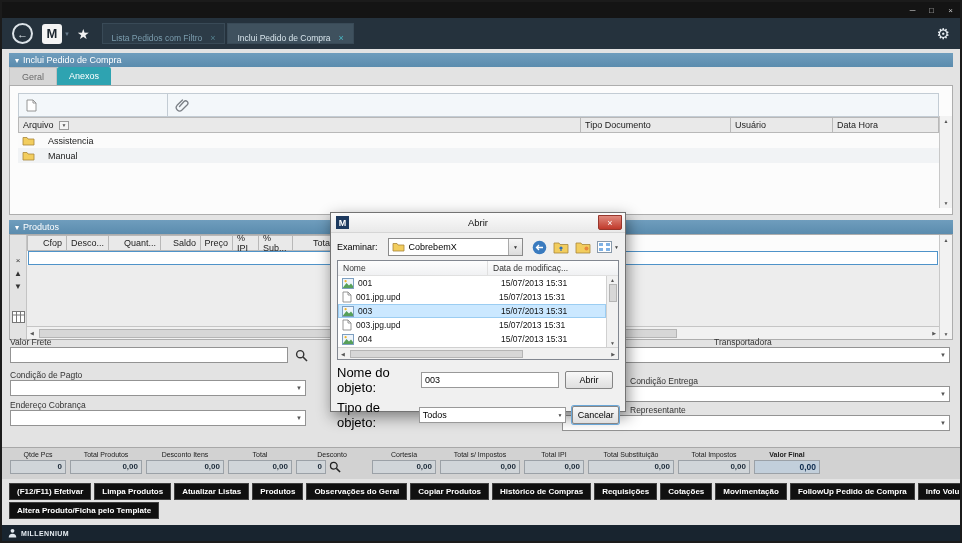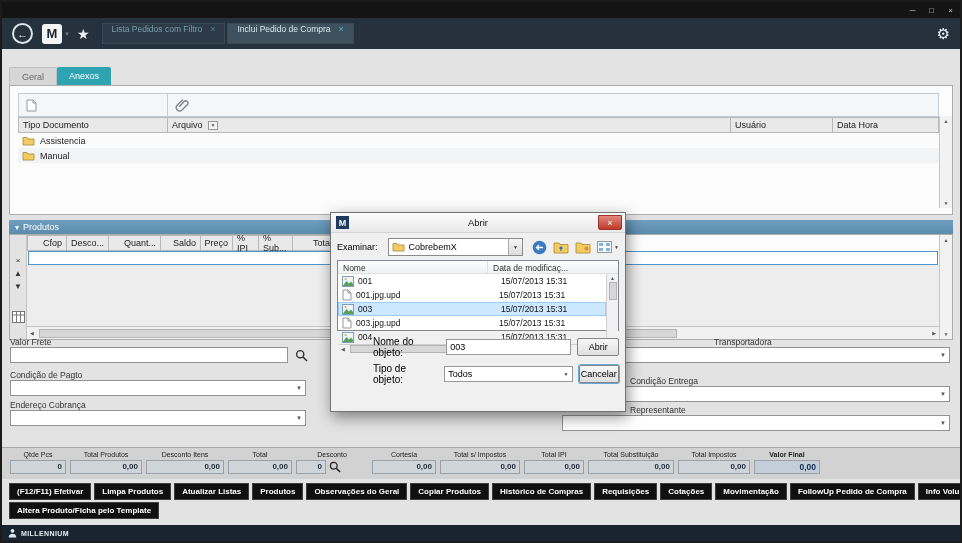--- a/index.html
+++ b/index.html
@@ -10,21 +10,21 @@
   .titlebar { position:absolute; top:0; left:0; right:0; height:16px; background:#141414; display:flex; justify-content:flex-end; align-items:center; }
   .winbtn { width:19px; height:14px; display:flex; align-items:center; justify-content:center; color:#c9c9c9; font-size:8px; }
 
   
   .toolbar { position:absolute; top:16px; left:0; right:0; height:31px; background:#25323d; display:flex; align-items:center; padding:0 10px; }
   .back-btn { width:21px; height:21px; border-radius:50%; border:2px solid #dde4e9; color:#dde4e9; display:flex; align-items:center; justify-content:center; font-size:11px; flex:0 0 auto; }
   .logo { width:20px; height:20px; margin-left:9px; background:#f4f4f4; border-radius:3px; color:#1a242e; font-weight:bold; font-size:13px; display:flex; align-items:center; justify-content:center; }
   .logo-caret { color:#66798a; font-size:6px; margin-left:2px; }
   .star { color:#f1f1f1; font-size:14px; margin-left:7px; }
   .tb-tabs { display:flex; margin-left:12px; gap:2px; height:21px; }
-  .tb-tab { display:flex; align-items:flex-start; gap:8px; padding:0 9px; font-size:8.5px; background:#2c3b47; border:1px solid #394a57; color:#7b9dae; white-space:nowrap; }
+  .tb-tab { display:flex; align-items:flex-end; gap:8px; padding:0 9px; font-size:8.5px; background:#2c3b47; border:1px solid #394a57; color:#7b9dae; white-space:nowrap; }
   .tb-tab.active { background:#3f515e; color:#d8e5ec; }
   .tb-tab .tab-close { font-size:9px; color:#54808f; }
   .tb-tab.active .tab-close { color:#49b6c4; }
   .gear { margin-left:auto; color:#e9eff3; font-size:15px; }
 
   
   .sec-header { position:absolute; left:7px; right:7px; height:14px; background:linear-gradient(#6f9dbd,#5b8cae); color:#fff; font-size:9px; line-height:14px; padding-left:6px; }
   .sec-header .caret { font-size:8px; margin-right:4px; }
   .sec-pedido { top:51px; }
   .sec-produtos { top:218px; }
@@ -44,21 +44,21 @@
   .icon-cell.c2 { flex:1; border-left:none; }
   .a-head { display:flex; height:16px; }
   .th { background:#e9e9e9; border:1px solid #b8b8b8; border-left:none; font-size:9px; color:#222; padding:2px 4px; display:flex; align-items:center; gap:5px; }
   .th:first-child { border-left:1px solid #b8b8b8; }
   .a-head .h1 { width:150px; }
   .a-head .h2 { flex:1; }
   .a-head .h3 { width:102px; }
   .a-head .h4 { width:106px; }
   .filter-ic { font-size:5px; color:#555; border:1px solid #9a9a9a; background:#f4f4f4; padding:1px 2px; line-height:5px; }
   .arow { display:flex; align-items:center; height:15px; font-size:9px; color:#222; }
-  .arow .c1 { width:150px; display:flex; align-items:center; gap:5px; padding-left:4px; }
+  .arow .c1 { width:150px; display:flex; align-items:center; gap:13px; padding-left:4px; }
   .arow:nth-child(odd) { background:#fbfbfb; }
   .arow:nth-child(even) { background:#f1f3f5; }
   .a-vscroll { width:13px; margin-top:30px; margin-bottom:6px; border-left:1px solid #c8c8c8; background:#f2f2f2; display:flex; flex-direction:column; justify-content:space-between; align-items:center; padding:2px 0; }
   .sarrow { font-size:5px; color:#555; }
 
   
   .prod-panel { position:absolute; top:232px; left:7px; right:7px; height:106px; background:#fcfcfc; border:1px solid #adadad; display:flex; }
   .pstrip { width:17px; background:#e3e3e3; border-right:1px solid #c4c4c4; display:flex; flex-direction:column; align-items:center; padding-top:22px; gap:5px; }
   .pstrip-btn { font-size:8px; color:#333; line-height:8px; }
   .pstrip .tpl { margin-top:auto; margin-bottom:16px; }
@@ -110,38 +110,38 @@
   .dlg-title-text { position:absolute; left:0; right:0; text-align:center; font-size:9.5px; color:#111; }
   .dlg-close { position:absolute; top:2px; right:3px; width:24px; height:15px; background:linear-gradient(#e08a7e,#c0392b); border:1px solid #97362c; border-radius:0 0 2px 2px; color:#fff; font-size:9px; display:flex; align-items:center; justify-content:center; }
   .dlg-row1 { display:flex; align-items:center; gap:5px; padding:5px 6px 4px; }
   .dlg-row1 .lbl { font-size:9px; width:50px; }
   .dlg-combo { width:148px; height:18px; background:#fff; border:1px solid #8a8a8a; display:flex; align-items:center; gap:4px; padding-left:3px; position:relative; }
   .dlg-combo .txt { font-size:9px; flex:1; }
   .dlg-combo .cb-arrow { width:14px; height:16px; background:linear-gradient(#f6f6f6,#dcdcdc); border-left:1px solid #aaa; display:flex; align-items:center; justify-content:center; font-size:5px; color:#333; }
   .dlg-navicons { display:flex; align-items:center; gap:6px; margin-left:4px; }
   .views-grp { display:flex; align-items:center; gap:2px; }
   .views-grp .dd { font-size:5px; color:#444; }
-  .dlg-list { margin:0 6px; height:71px; background:#fff; border:1px solid #828790; display:flex; flex-direction:column; }
+  .dlg-list { margin:0 6px; height:100px; background:#fff; border:1px solid #828790; display:flex; flex-direction:column; }
   .dl-head { display:flex; height:15px; background:linear-gradient(#fdfdfd,#f0f1f3); border-bottom:1px solid #e0e0e0; font-size:8.5px; color:#333; }
   .dl-head .dh1 { width:150px; padding:2px 0 0 5px; border-right:1px solid #e0e0e0; }
   .dl-head .dh2 { flex:1; padding:2px 0 0 5px; }
   .dl-body { flex:1; display:flex; }
   .dfiles { flex:1; display:flex; flex-direction:column; }
   .dfile { height:14px; display:flex; align-items:center; gap:4px; padding-left:4px; font-size:8.5px; color:#111; }
   .dfile .nm { width:139px; white-space:nowrap; overflow:hidden; }
   .dfile.selected { background:#cbe8ff; box-shadow:inset 0 0 0 1px #9bcdf2; }
   .d-vscroll { width:12px; border-left:1px solid #d0d0d0; background:#f1f1f1; display:flex; flex-direction:column; align-items:center; justify-content:space-between; padding:1px 0; }
   .d-vscroll .thumb { width:8px; height:18px; background:#d7d7d7; border:1px solid #b5b5b5; margin-top:1px; }
   .d-vscroll .grow { flex:1; }
   .d-hscroll { height:12px; border-top:1px solid #d0d0d0; background:#f1f1f1; display:flex; align-items:center; }
   .d-hscroll .thumb { height:8px; background:#d7d7d7; border:1px solid #b5b5b5; flex:0 0 62%; margin-left:2px; }
   .d-hscroll .sp { flex:1; }
   .d-hscroll .sarrow { padding:0 3px; }
   .dlg-frow { display:flex; align-items:center; gap:6px; padding:5px 6px 0; }
-  .dlg-frow .lbl { font-size:10px; width:78px;margin-left:36px; }
+  .dlg-frow .lbl { font-size:13px; width:78px; }
   .dlg-input { width:138px; height:16px; background:#fff; border:1px solid #999; font-size:9px; padding:0 3px; font-family:"Liberation Sans",sans-serif; }
   .dlg-select { width:152px; height:16px; background:#fff; border:1px solid #999; font-size:9px; padding:0 3px; display:flex; align-items:center; position:relative; }
   .dlg-select .dd { position:absolute; right:3px; font-size:5px; color:#444; }
   .dlg-btn { width:48px; height:18px; background:linear-gradient(#f8f8f8,#dfdfdf); border:1px solid #858585; border-radius:2px; font-size:9px; display:flex; align-items:center; justify-content:center; }
   .dlg-btn.focused { box-shadow:0 0 0 1px #6aa7d8; }
 </style>
 </head>
 <body>
 
 <div class="app">
@@ -165,20 +165,23 @@
         <span class="tab-close">×</span>
       </div>
       <div class="tb-tab active">
         <span>Inclui Pedido de Compra</span>
         <span class="tab-close">×</span>
       </div>
     </div>
     <span class="gear">⚙</span>
   </div>
 
+  <div class="sec-header sec-pedido">
+    <span class="caret">▾</span><span>Inclui Pedido de Compra</span>
+  </div>
 
   <div class="detail-tabs">
     <div class="dtab inactive">Geral</div>
     <div class="dtab active">Anexos</div>
   </div>
 
   <div class="anexos-panel">
     <div class="anexos-main">
       <div class="icon-row">
         <div class="icon-cell c1">
@@ -187,27 +190,27 @@
               <path d="M7 1 v3 h3" fill="none" stroke="#8a8a8a" stroke-width="0.9"></path>
             </svg>
         </div>
         <div class="icon-cell c2">
           <svg width="14" height="15" viewBox="0 0 14 15">
               <path d="M4.5 8.5 L9 3.5 a2.3 2.3 0 0 1 3.3 3.2 L7 12 a3.4 3.4 0 0 1 -4.9 -4.7 L7.5 2" fill="none" stroke="#7a7f85" stroke-width="1.3" stroke-linecap="round"></path>
             </svg>
         </div>
       </div>
       <div class="a-head">
-        <div class="th h1">
-            <span>Tipo Documento</span>
-          </div>
         <div class="th h2">
           <span>Arquivo</span>
           <span class="filter-ic">▼</span>
         </div>
+        <div class="th h1">
+            <span>Tipo Documento</span>
+          </div>
         <div class="th h3">
             <span>Usuário</span>
           </div>
         <div class="th h4">
             <span>Data Hora</span>
           </div>
       </div>
       <div class="arow">
         <div class="c1">
           <svg width="13" height="10">

